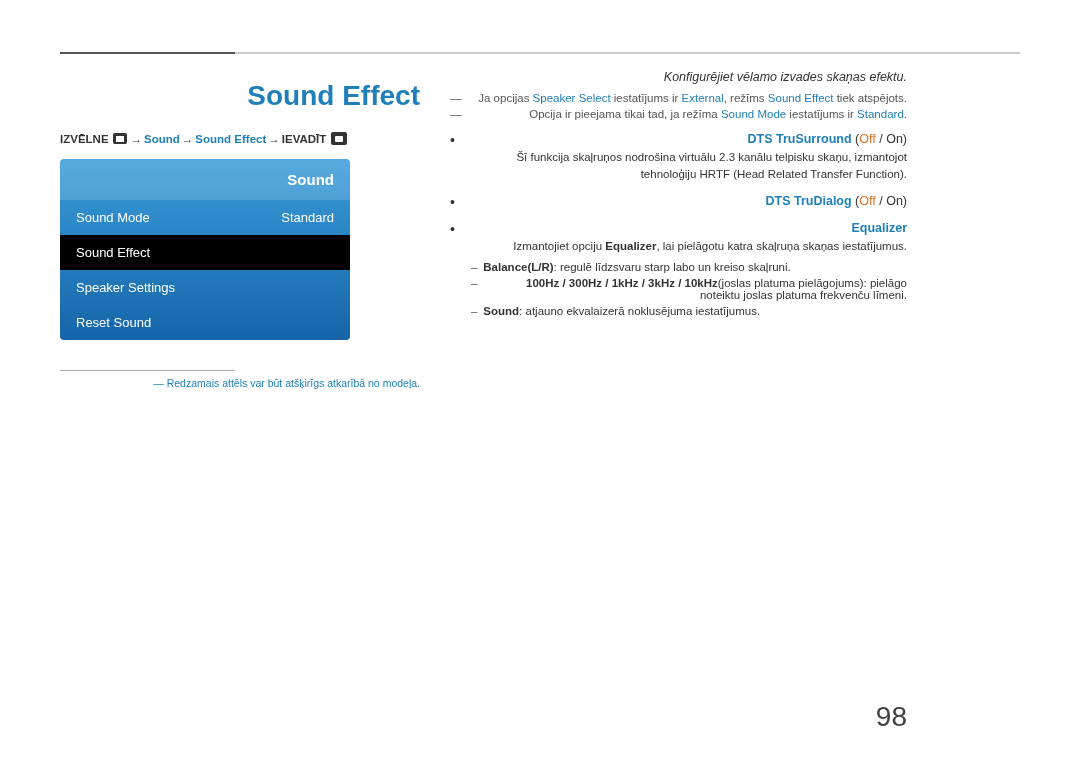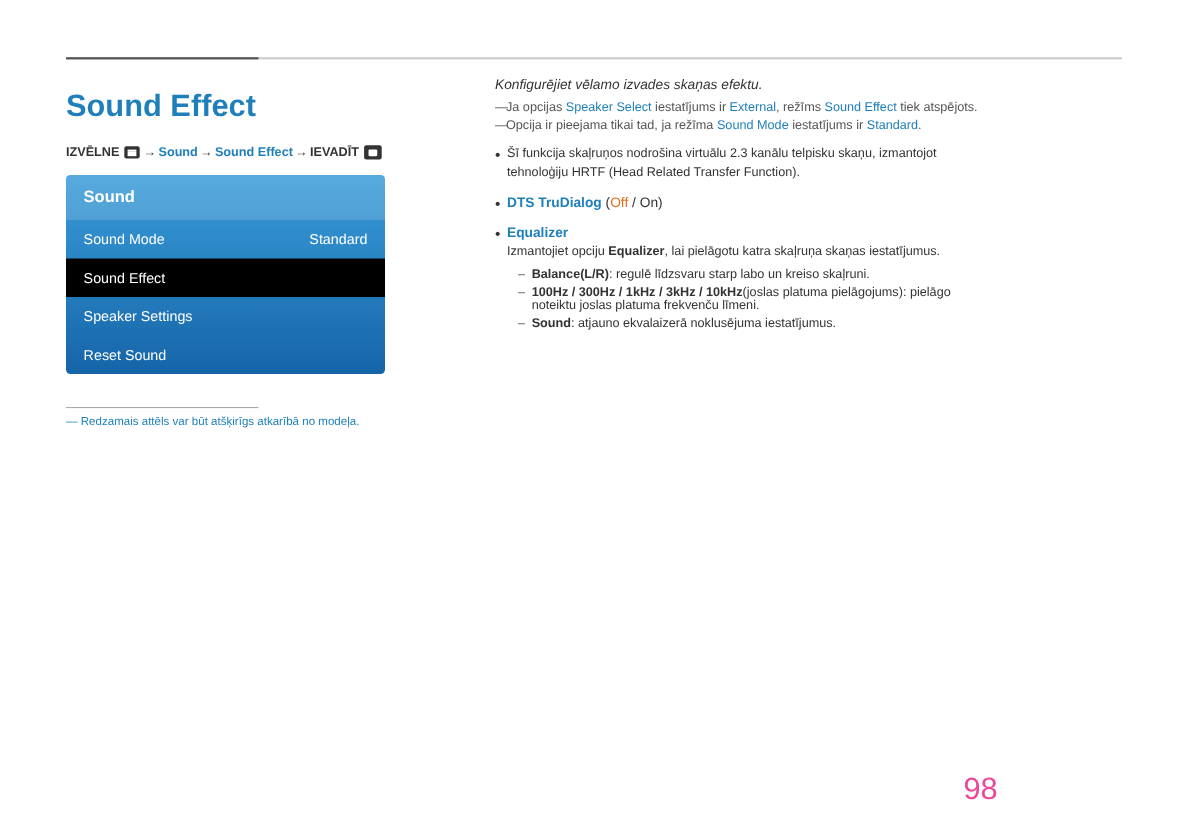--- a/index.html
+++ b/index.html
@@ -12,20 +12,21 @@
       color: #333;
       overflow: hidden;
       position: relative;
     }
 
     .page-container {
       width: 967px;
       height: 763px;
       padding: 60px 60px 40px 60px;
       position: relative;
+      text-align: right;
     }
 
     
     .top-line {
       position: absolute;
       top: 52px;
       left: 60px;
       right: 60px;
       height: 2px;
       background: #ccc;
@@ -202,21 +203,21 @@
       flex-shrink: 0;
       color: #555;
     }
 
     
     .page-number {
       position: absolute;
       bottom: 30px;
       right: 60px;
       font-size: 28px;
-      color: #ec4899;
+      color: #404040;
       font-weight: 300;
     }
   </style>
 </head>
 <body>
 
 <div class="top-line"></div>
 <div class="top-line-accent"></div>
 
 <div class="page-container">
@@ -280,20 +281,23 @@
     </div>
     <div class="note-line">
       Opcija ir pieejama tikai tad, ja režīma <span class="highlight-blue">Sound Mode</span> iestatījums ir <span class="highlight-blue">Standard</span>.
     </div>
 
     <div class="bullet-section">
 
       <div class="bullet-item">
         <span class="bullet-dot">•</span>
         <div class="bullet-content">
+          <div class="bullet-title">
+            DTS TruSurround <span class="on-off">(<span class="on-color">Off</span> / On)</span>
+          </div>
           <div class="bullet-desc">
             Šī funkcija skaļruņos nodrošina virtuālu 2.3 kanālu telpisku skaņu, izmantojot tehnoloģiju HRTF (Head Related Transfer Function).
           </div>
         </div>
       </div>
 
       <div class="bullet-item">
         <span class="bullet-dot">•</span>
         <div class="bullet-content">
           <div class="bullet-title">

